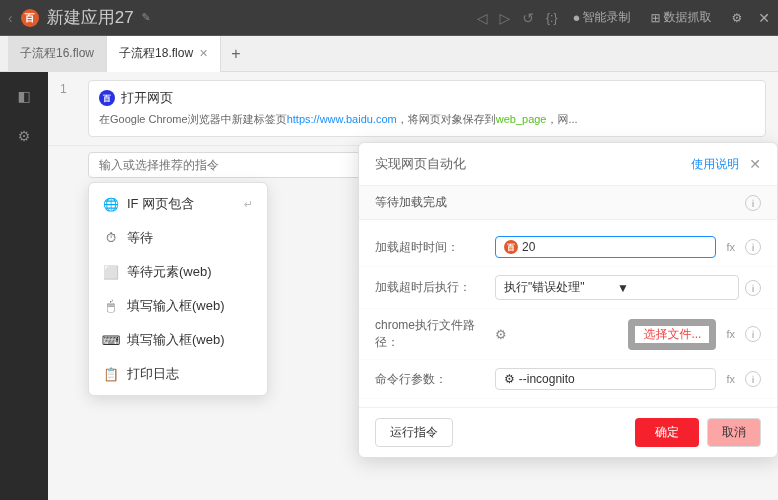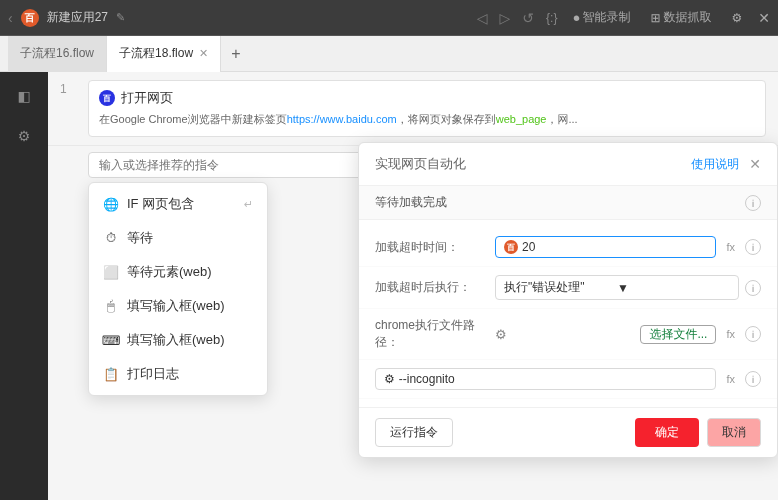--- a/index.html
+++ b/index.html
@@ -30,21 +30,21 @@
     .app-icon {
       width: 18px;
       height: 18px;
       background: #e05a2b;
       border-radius: 50%;
       display: flex; align-items: center; justify-content: center;
       color: white; font-size: 10px; font-weight: bold;
     }
     .titlebar-title {
       color: #ccc;
-      font-size: 12px;
+      font-size: 17px;
     }
     .titlebar-edit-icon {
       color: #888;
       font-size: 11px;
     }
     .titlebar-spacer { flex: 1; }
     .titlebar-controls {
       display: flex;
       align-items: center;
       gap: 12px;
@@ -349,24 +349,24 @@
       flex: 1;
       font-size: 12px;
       color: #333;
     }
     .select-arrow {
       color: #bbb;
       font-size: 10px;
     }
     .file-choose-btn {
       font-size: 12px;
-      color: #15803d;
+      color: #ef4444;
       cursor: pointer;
       padding: 0 8px;
-      border: 1px solid #a3a3a3;
+      border: 7px solid #a3a3a3;
       border-radius: 4px;
       white-space: nowrap;
     }
     .plain-input {
       flex: 1;
       display: flex;
       align-items: center;
       border: 1px solid #d9d9d9;
       border-radius: 4px;
       padding: 3px 8px;
@@ -558,20 +558,21 @@
           <div class="dialog-row-value">
             <span style="color:#888;font-size:13px;">⚙</span>
             <div style="flex:1;"></div>
             <span class="file-choose-btn">选择文件...</span>
             <span class="fx-btn">fx</span>
             <div class="info-icon">ℹ</div>
           </div>
         </div>
 
         <div class="dialog-row">
+          <div class="dialog-row-label">命令行参数：</div>
           <div class="dialog-row-value">
             <div class="plain-input">
               <span class="incognito-icon">⚙</span>
               <span>--incognito</span>
             </div>
             <span class="fx-btn">fx</span>
             <div class="info-icon">ℹ</div>
           </div>
         </div>
 

